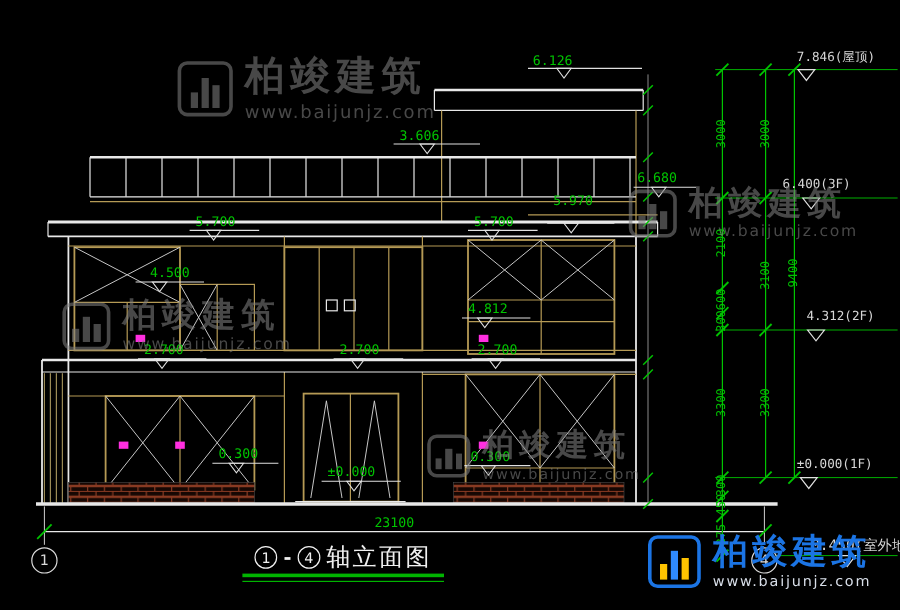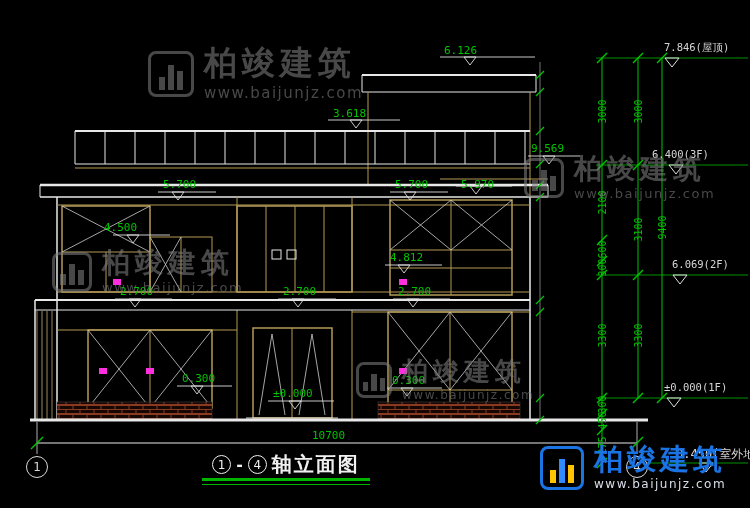--- a/index.html
+++ b/index.html
@@ -18,21 +18,21 @@
   .brand{opacity:1;color:#1b74e4;}
   .brand .wm-url{color:#d8dee8;}
   .axis-circle{position:absolute;width:22px;height:22px;border:1.6px solid #d9d9d9;border-radius:50%;
                color:#d9d9d9;font:12px "DejaVu Sans",sans-serif;display:flex;align-items:center;
                justify-content:center;box-sizing:border-box;background:#000;}
   .title-wrap{position:absolute;left:196px;top:451px;width:180px;display:flex;align-items:center;
               justify-content:center;gap:5px;}
   .tcirc{display:inline-flex;width:19px;height:19px;border:1.6px solid #efefef;border-radius:50%;
          align-items:center;justify-content:center;font-size:12px;color:#efefef;box-sizing:border-box;}
   .tdash{color:#efefef;font:bold 16px "DejaVu Sans",sans-serif;}
-  .title-text{font-size:20px;font-weight:bold;color:#f0f0f0;letter-spacing:2px;}
+  .title-text{font-size:20px;font-weight:normal;color:#f0f0f0;letter-spacing:2px;}
   .uline{position:absolute;background:#00b400;}
 </style>
 </head>
 <body>
 
 <div id="stage">
 
   <svg width="750" height="508" viewBox="0 0 750 508" style="position:absolute;left:0;top:0">
     <defs>
       <pattern id="brick" width="14" height="9" patternUnits="userSpaceOnUse">
@@ -262,38 +262,38 @@
       <line x1="177" y1="386" x2="232" y2="386"></line>
         <path d="M191 386 L203 386 L197 394 Z"></path>
       <line x1="387" y1="388" x2="442" y2="388"></line>
         <path d="M401 388 L413 388 L407 396 Z"></path>
       <line x1="268" y1="401" x2="334" y2="401"></line>
         <path d="M289 401 L301 401 L295 409 Z"></path>
     </g>
   </svg>
 
   <div class="dim" style="left:444px;top:44px">6.126</div>
-  <div class="dim" style="left:333px;top:107px">3.618</div>
-  <div class="dim" style="left:531px;top:142px">9.569</div>
+  <div class="dim" style="left:333px;top:107px">3.606</div>
+  <div class="dim" style="left:531px;top:142px">6.680</div>
   <div class="dim" style="left:163px;top:178px">5.700</div>
   <div class="dim" style="left:395px;top:178px">5.700</div>
-  <div class="dim" style="left:461px;top:178px">5.970</div>
-  <div class="dim" style="left:104px;top:221px">4.500</div>
+  <div class="dim" style="left:461px;top:161px">5.970</div>
+  <div class="dim" style="left:125px;top:221px">4.500</div>
   <div class="dim" style="left:390px;top:251px">4.812</div>
   <div class="dim" style="left:120px;top:285px">2.700</div>
   <div class="dim" style="left:283px;top:285px">2.700</div>
   <div class="dim" style="left:398px;top:285px">2.700</div>
   <div class="dim" style="left:182px;top:372px">0.300</div>
   <div class="dim" style="left:392px;top:374px">0.300</div>
   <div class="dim" style="left:273px;top:387px">±0.000</div>
-  <div class="dim" style="left:312px;top:429px">10700</div>
+  <div class="dim" style="left:312px;top:429px">23100</div>
 
   <div class="rlevel" style="left:664px;top:41px">7.846(屋顶)</div>
   <div class="rlevel" style="left:652px;top:148px">6.400(3F)</div>
-  <div class="rlevel" style="left:672px;top:258px">6.069(2F)</div>
+  <div class="rlevel" style="left:672px;top:258px">4.312(2F)</div>
   <div class="rlevel" style="left:664px;top:381px">±0.000(1F)</div>
   <div class="rlevel" style="left:676px;top:446px;font-size:12px">0.450(室外地面)</div>
 
   <div class="vdim" style="left:580px;top:106px">3000</div>
   <div class="vdim" style="left:616px;top:106px">3000</div>
   <div class="vdim" style="left:580px;top:197px">2100</div>
   <div class="vdim" style="left:580px;top:244px">600</div>
   <div class="vdim" style="left:580px;top:262px">300</div>
   <div class="vdim" style="left:616px;top:224px">3100</div>
   <div class="vdim" style="left:640px;top:222px">9400</div>

